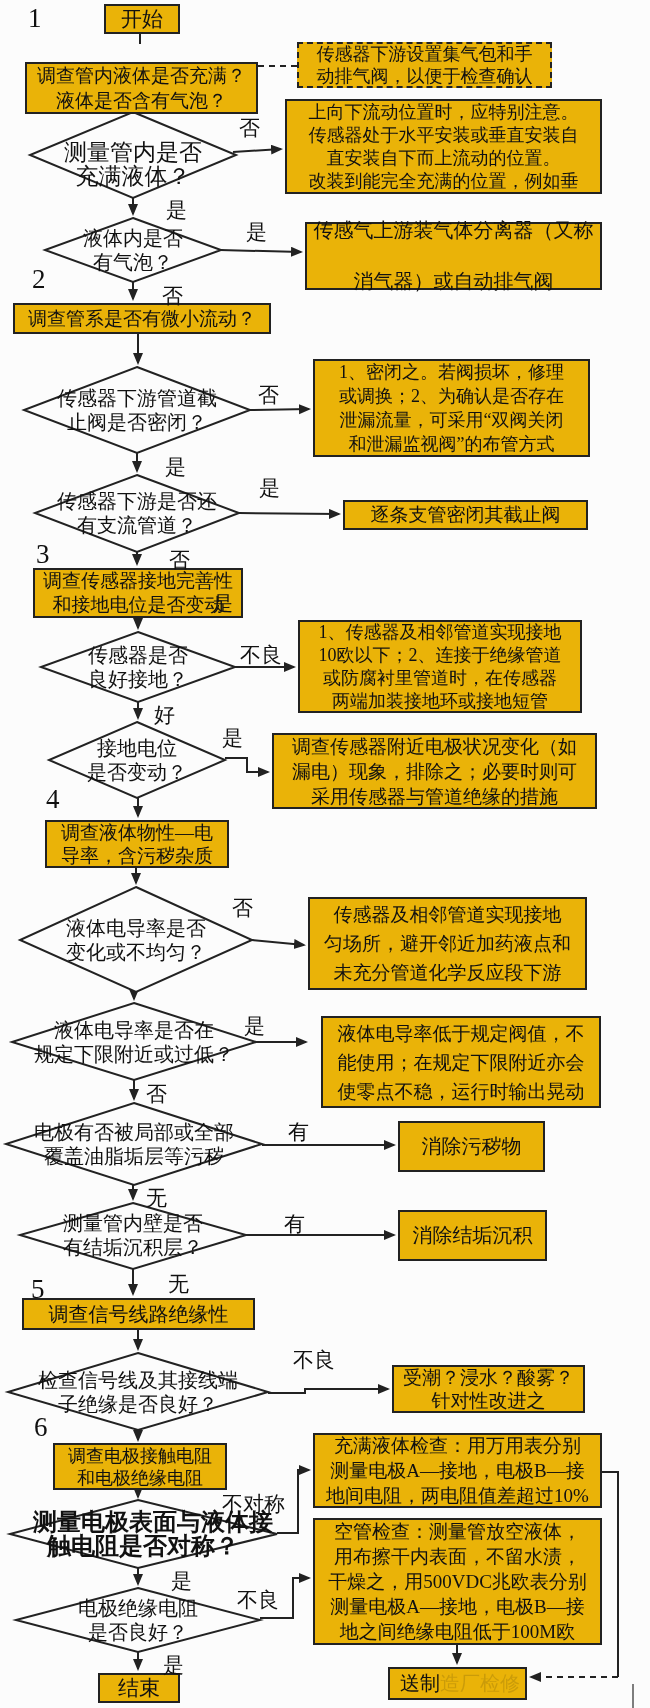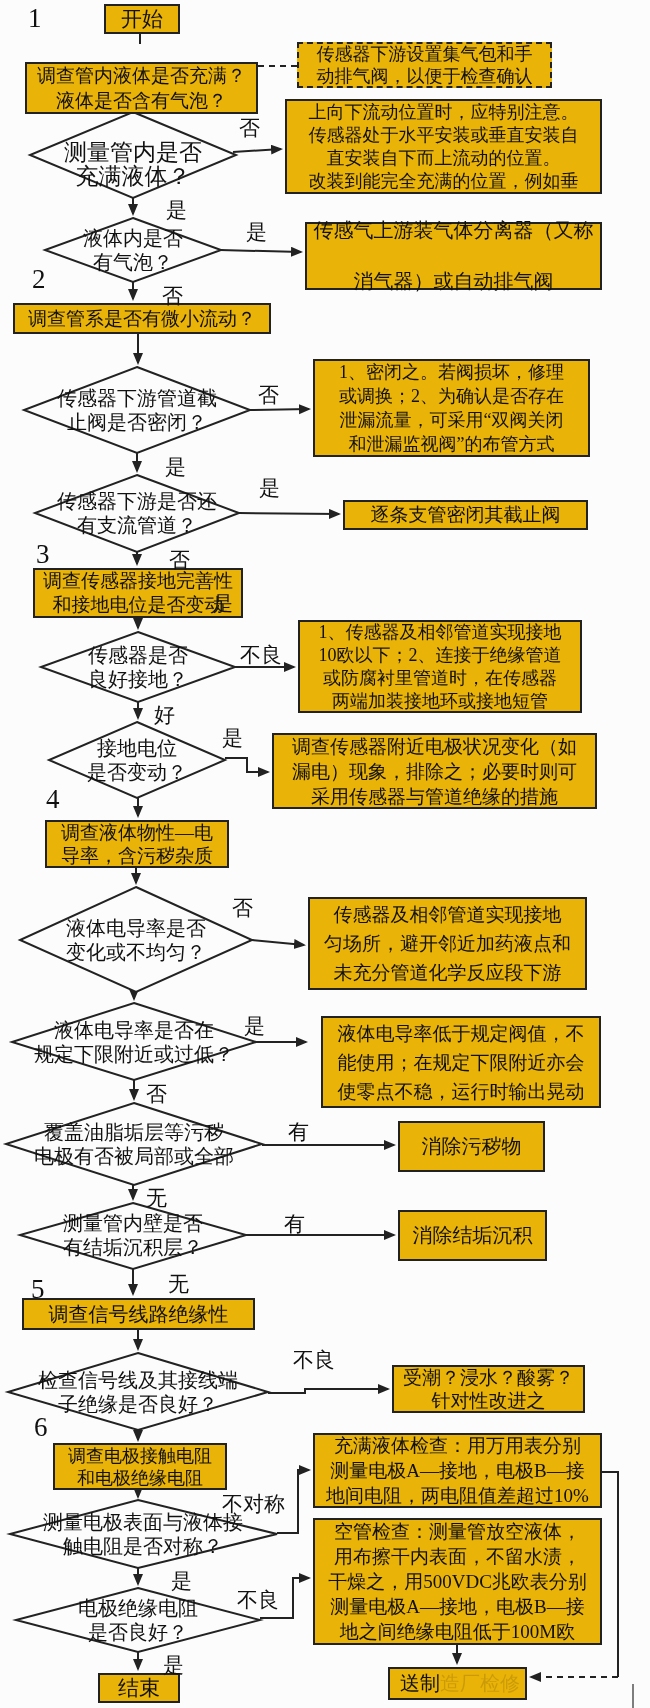--- a/index.html
+++ b/index.html
@@ -147,32 +147,32 @@
 </div>
 <div class="dtext" style="left:26px;top:916px;width:220px;font-size:20px;line-height:24px;">
   <span class="ln">液体电导率是否</span>
       <span class="ln">变化或不均匀？</span>
 </div>
 <div class="dtext" style="left:24px;top:1018px;width:220px;font-size:20px;line-height:24px;">
   <span class="ln">液体电导率是否在</span>
       <span class="ln">规定下限附近或过低？</span>
 </div>
 <div class="dtext" style="left:24px;top:1120px;width:220px;font-size:20px;line-height:24px;">
-  <span class="ln">覆盖油脂垢层等污秽</span>
-      <span class="ln">电极有否被局部或全部</span>
+  <span class="ln">电极有否被局部或全部</span>
+      <span class="ln">覆盖油脂垢层等污秽</span>
 </div>
 <div class="dtext" style="left:23px;top:1211px;width:220px;font-size:20px;line-height:24px;">
   <span class="ln">测量管内壁是否</span>
       <span class="ln">有结垢沉积层？</span>
 </div>
 <div class="dtext" style="left:28px;top:1368px;width:220px;font-size:20px;line-height:24px;">
   <span class="ln">检查信号线及其接线端</span>
       <span class="ln">子绝缘是否良好？</span>
 </div>
-<div class="dtext" style="left:33px;top:1510px;width:220px;font-size:20px;line-height:24px;">
+<div class="dtext" style="left:33px;top:1510px;width:220px;font-size:24px;line-height:24px;font-weight:bold;">
   <span class="ln">测量电极表面与液体接</span>
       <span class="ln">触电阻是否对称？</span>
 </div>
 <div class="dtext" style="left:28px;top:1596px;width:220px;font-size:20px;line-height:24px;">
   <span class="ln">电极绝缘电阻</span>
       <span class="ln">是否良好？</span>
 </div>
 
 <div class="lbl" style="left:239px;top:114px;">否</div>
 <div class="lbl" style="left:166px;top:196px;">是</div>

